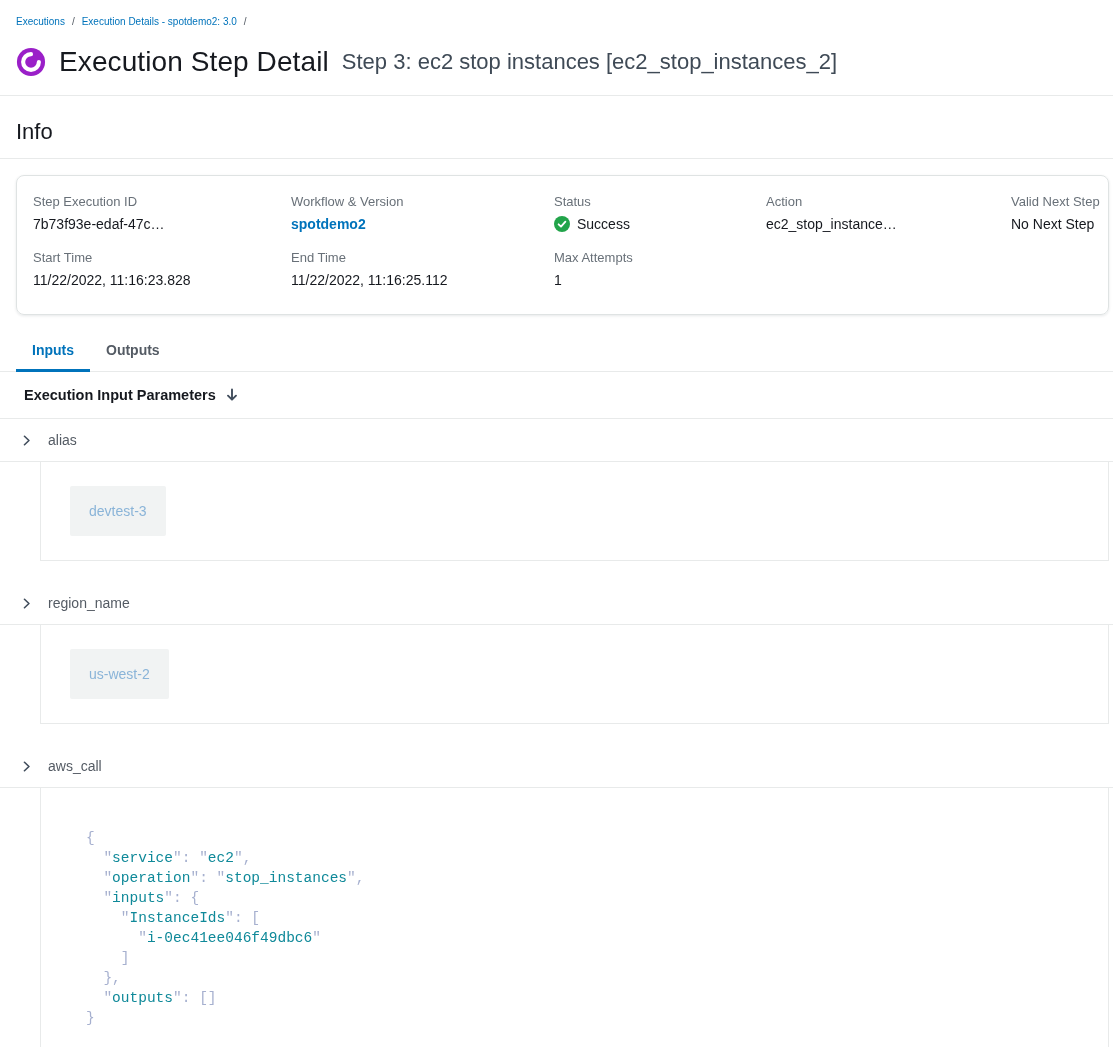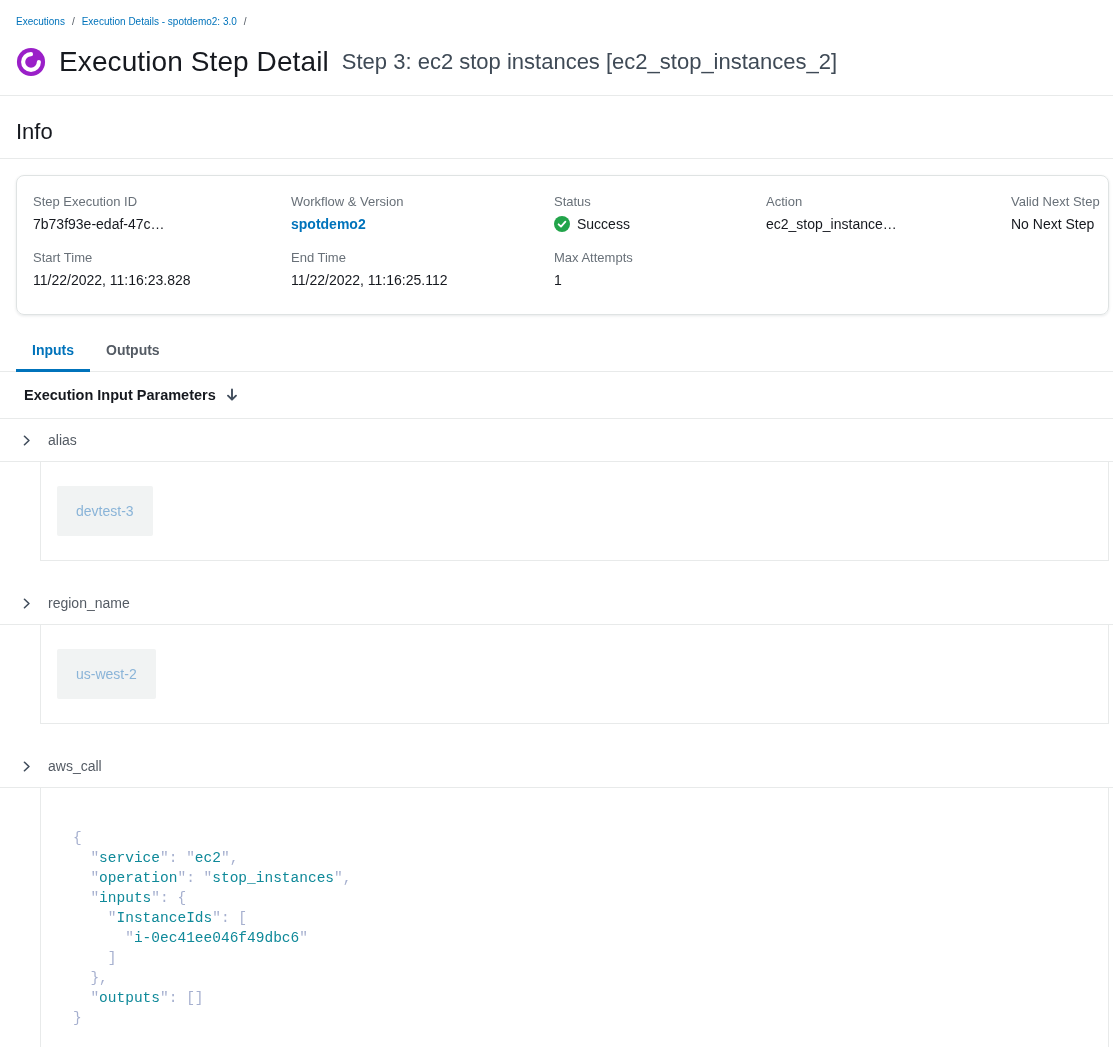--- a/index.html
+++ b/index.html
@@ -78,21 +78,21 @@
   .param-header {
     display: flex; align-items: center; gap: 15px;
     padding: 13px 20px; border-bottom: 1px solid #e8eaea; cursor: pointer;
   }
   .chevron { width: 13px; height: 13px; display: inline-flex; }
   .chevron svg { width: 100%; height: 100%; }
   .param-name { font-size: 14px; color: #545b64; text-align: right; }
   .param-body {
     margin: 0 4px 0 40px;
     border: 1px solid #e8eaea; border-top: none;
-    padding: 24px 16px;
+    padding: 24px 29px;
   }
   .chip {
     display: inline-block; background: #f1f3f3;
     color: var(--chip-text, #8ab4d8);
     padding: 15px 19px; font-size: 14px; line-height: 20px;
     border-radius: 2px;
   }
 
   
   .code {

